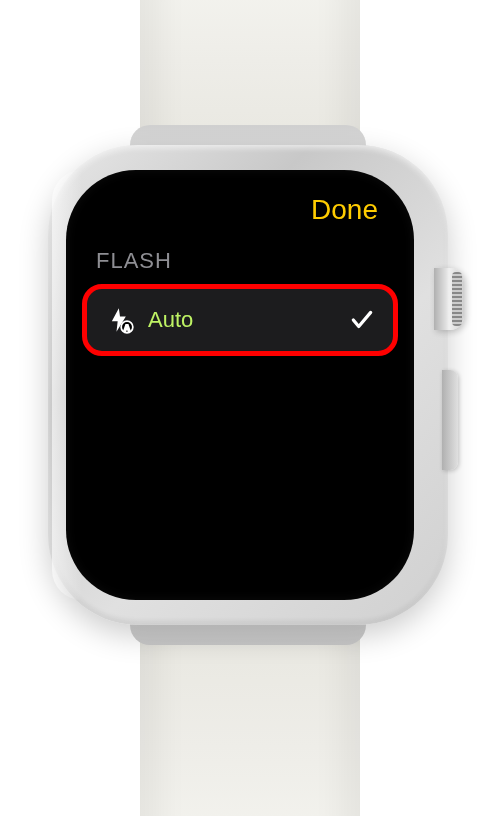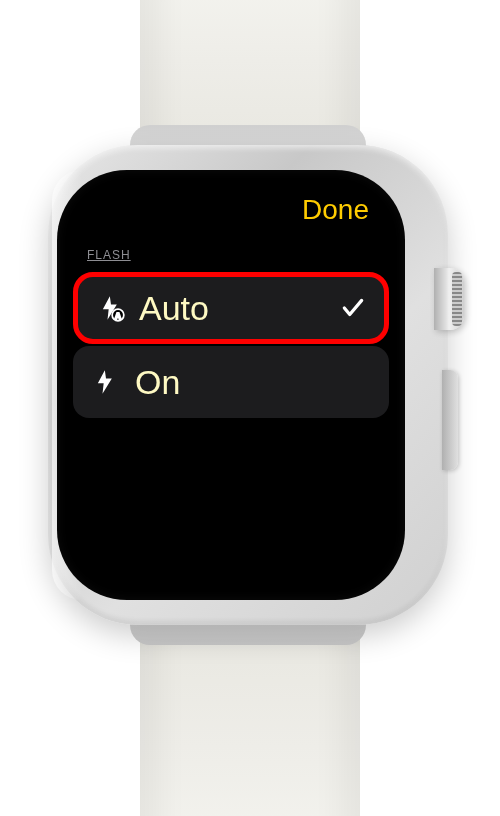--- a/index.html
+++ b/index.html
@@ -109,21 +109,21 @@
       height: 100px;
       background: linear-gradient(90deg, #b0b0b0 0%, #e0e0e0 100%);
       border-radius: 0 8px 8px 0;
       box-shadow: 1px 1px 4px rgba(0,0,0,0.2);
     }
     
     
     .screen {
       position: absolute;
       top: 170px;
-      left: 57px;
+      left: 66px;
       width: 348px;
       height: 430px;
       background: #000000;
       border-radius: 70px;
       overflow: hidden;
       box-shadow: inset 0 0 12px rgba(255,255,255,0.05);
     }
     
     .screen-content {
       padding: 18px 16px;
@@ -139,25 +139,24 @@
     }
     
     .done-button {
       color: #ffcc00;
       font-size: 28px;
       font-weight: 500;
     }
     
     .section-label {
       color: #8e8e93;
-      font-size: 12px;
+      font-size: 22px;
       letter-spacing: 1px;
       padding: 6px 14px 10px 14px;
       text-transform: uppercase;
-      text-decoration: underline;
     }
     
     .options-list {
       display: flex;
       flex-direction: column;
       gap: 2px;
     }
     
     .option-row {
       background: #1c1c1e;
@@ -182,22 +181,22 @@
     .option-icon {
       width: 30px;
       height: 30px;
       display: flex;
       align-items: center;
       justify-content: center;
       flex-shrink: 0;
     }
     
     .option-label {
-      color: #fef9c3;
-      font-size: 34px;
+      color: #bef264;
+      font-size: 22px;
       font-weight: 400;
       flex: 1;
     }
     
     .checkmark {
       width: 26px;
       height: 26px;
     }
     
     
@@ -258,26 +257,18 @@
           </svg>
         </span>
         <span class="option-label">Auto</span>
         <span class="checkmark">
           <svg viewBox="0 0 24 24" width="26" height="26" fill="none" stroke="#ffffff" stroke-width="3" stroke-linecap="round" stroke-linejoin="round">
             <path d="M4 12 L9 18 L20 5"></path>
           </svg>
         </span>
       </div>
 
-      <div class="option-row">
-        <span class="option-icon">
-          <svg viewBox="0 0 24 24" width="28" height="28">
-            <path d="M11 2 L5 13 L10 13 L9 22 L17 9 L12 9 Z" fill="#ffffff"></path>
-          </svg>
-        </span>
-        <span class="option-label">On</span>
-      </div>
 
 
     </div>
 
   </div>
 </div>
 
 </body></html>

